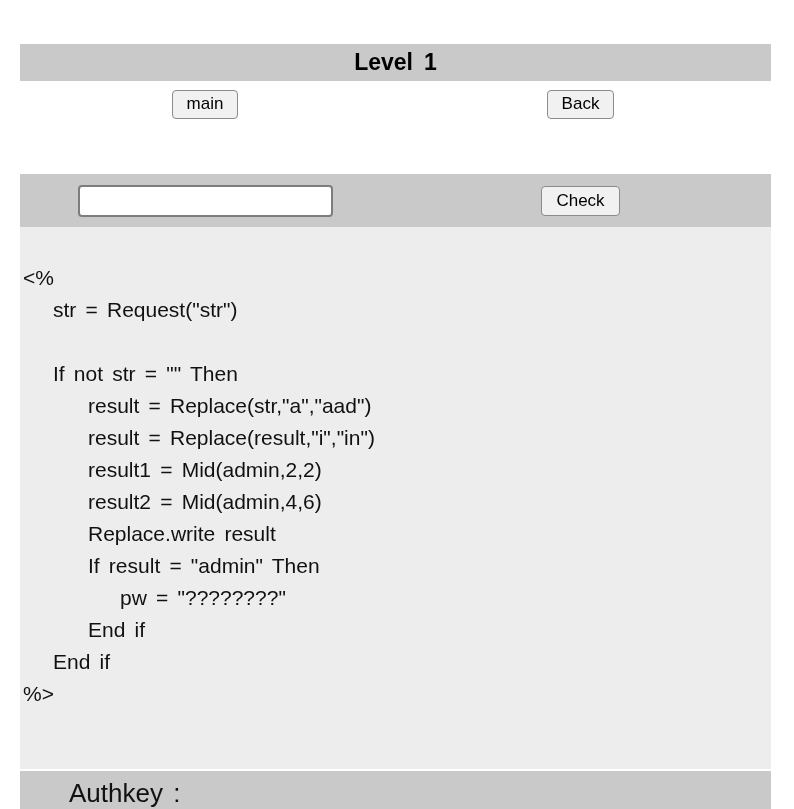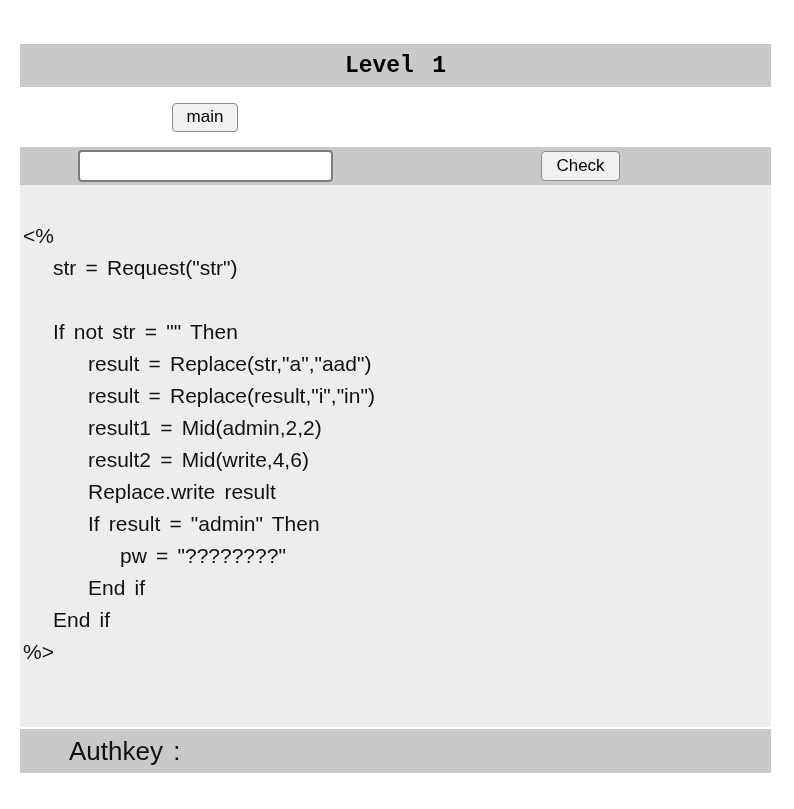--- a/index.html
+++ b/index.html
@@ -15,48 +15,48 @@
     position: relative;
     overflow: hidden;
   }
   .container {
     position: absolute;
     left: 20px;
     top: 44px;
     width: 751px;
   }
   .header-bar {
-    height: 43px;
+    height: 37px;
     background: #c9c9c9;
     display: flex;
     align-items: center;
     justify-content: center;
     font-weight: bold;
     font-size: 23px;
     word-spacing: 0.2em;
     color: #000;
-    font-family: Liberation Mono, monospace;
   }
   .row {
     display: flex;
   }
   .row .col {
     display: flex;
     align-items: center;
     justify-content: center;
   }
   .row .col.left  { width: 370px; }
   .row .col.right { flex: 1; }
   .button-row {
-    height: 60px;
+    height: 46px;
     background: #ffffff;
   }
   .input-row {
-    height: 38px;
+    height: 53px;
     background: #c9c9c9;
+    margin-top: 47px;
   }
   button {
     font-family: "Liberation Sans", sans-serif;
     font-size: 17px;
     color: #000;
     background: #f1f1f1;
     border: 1px solid #8b8b8b;
     border-radius: 4px;
     height: 29px;
     padding: 2px 14px 3px 14px;
@@ -113,40 +113,43 @@
   <div class="container">
 
     <div class="header-bar">
       <span>Level 1</span>
     </div>
 
     <div class="row button-row">
       <div class="col left">
         <button type="button">main</button>
       </div>
+      <div class="col right">
+        <button type="button">Back</button>
+      </div>
     </div>
 
     <div class="row input-row">
       <div class="col left">
         <input type="text" value="" style="">
       </div>
       <div class="col right">
         <button type="button">Check</button>
       </div>
     </div>
 
     <div class="code-area">
         <div class="code-line indent-0">&lt;%</div>
         <div class="code-line indent-1">str = Request("str")</div>
         <div class="code-line indent-0">&nbsp;</div>
         <div class="code-line indent-1">If not str = "" Then</div>
         <div class="code-line indent-2">result = Replace(str,"a","aad")</div>
         <div class="code-line indent-2">result = Replace(result,"i","in")</div>
         <div class="code-line indent-2">result1 = Mid(admin,2,2)</div>
-        <div class="code-line indent-2">result2 = Mid(write,4,6)</div>
+        <div class="code-line indent-2">result2 = Mid(admin,4,6)</div>
         <div class="code-line indent-2">Replace.write result</div>
         <div class="code-line indent-2">If result = "admin" Then</div>
         <div class="code-line indent-3">pw = "????????"</div>
         <div class="code-line indent-2">End if</div>
         <div class="code-line indent-1">End if</div>
         <div class="code-line indent-0">%&gt;</div>
       </div>
 
     <div class="gap"></div>
 

